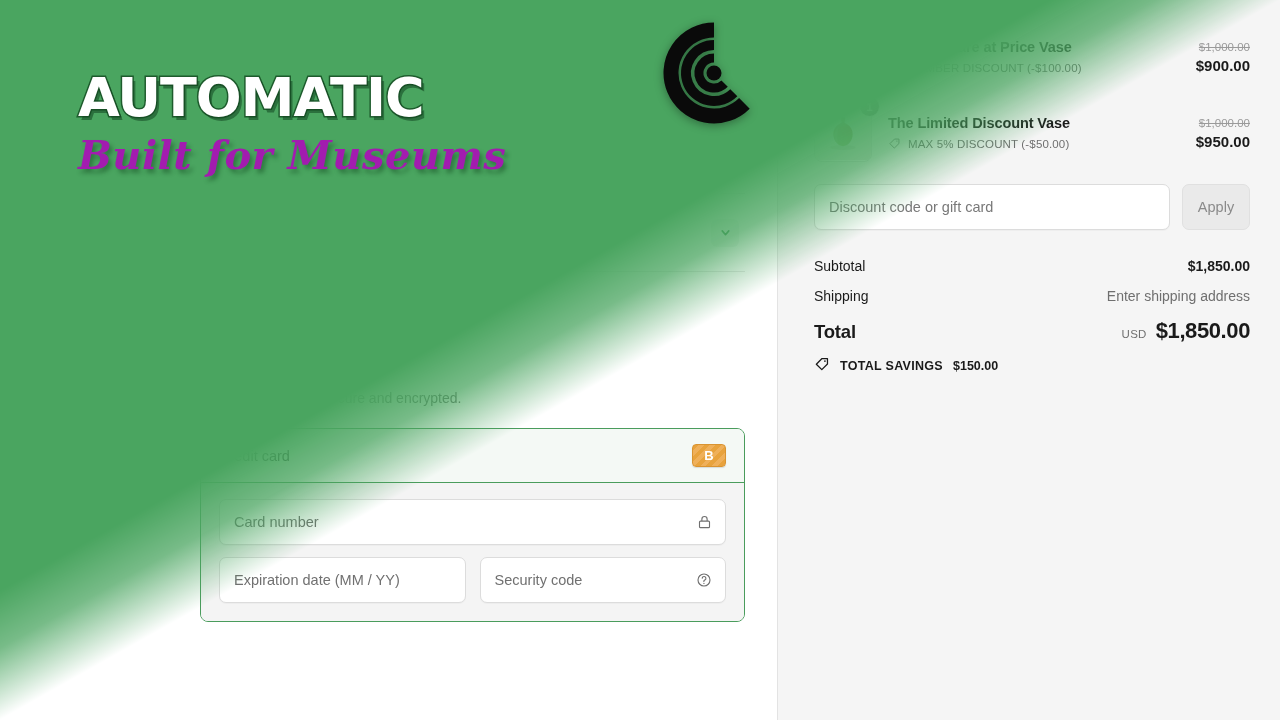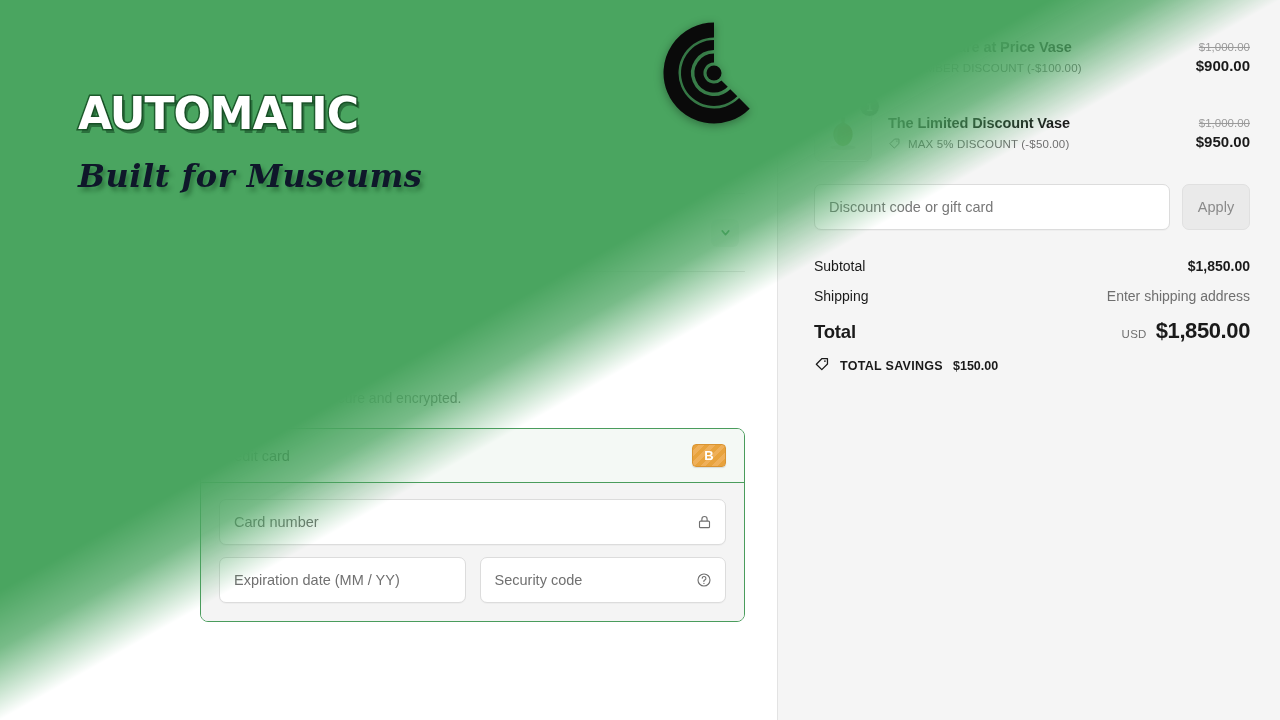--- a/index.html
+++ b/index.html
@@ -173,38 +173,37 @@
     mask-image: linear-gradient(to bottom right,
         #000 0%, #000 41%, rgba(0,0,0,.75) 45%,
         rgba(0,0,0,0) 50%, rgba(0,0,0,0) 100%);
   }
   .promo-bg { position: absolute; inset: 0; background: #4aa560; }
 
   .promo-text { position: absolute; left: 78px; top: 72px; width: 640px; }
   .headline {
     font-family: "DejaVu Sans", sans-serif;
     font-weight: 700;
-    font-size: 44px;
+    font-size: 54px;
     line-height: 0.98;
     letter-spacing: -1px;
     color: #ffffff;
     text-transform: uppercase;
     -webkit-text-stroke: 3px #1d5b2c;
     paint-order: stroke fill;
     text-shadow: 3px 4px 0 rgba(18,70,32,.55);
-    margin-top: 20px;
   }
   .headline span { display: block; }
   .script {
-    margin-top: 22px;
+    margin-top: 6px;
     font-family: "DejaVu Serif", serif;
     font-style: italic;
     font-weight: 700;
-    font-size: 32px;
-    color: #0f172a;
+    font-size: 40px;
+    color: #a21caf;
     letter-spacing: .5px;
     text-shadow: 3px 4px 4px rgba(18,70,32,.45);
   }
 
   
   .logo { position: absolute; left: 663px; top: 22px; width: 102px; height: 102px; }
   .logo svg { display:block; filter: drop-shadow(0 2px 5px rgba(0,0,0,.35)); }
 </style>
 </head>
 <body>

